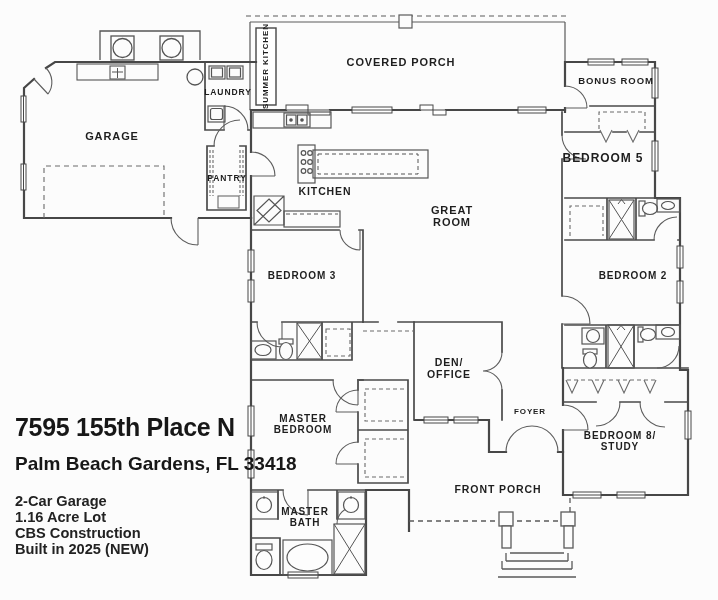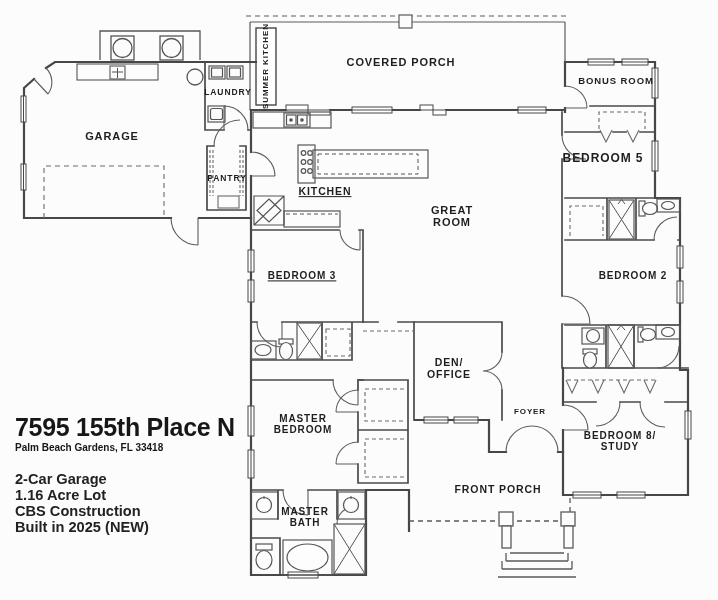--- a/index.html
+++ b/index.html
@@ -5,21 +5,21 @@
   html,body{margin:0;padding:0;background:#ffffff;}
   .canvas{position:relative;width:718px;height:600px;background:#fcfcfc;
           font-family:"Liberation Sans",sans-serif;overflow:hidden;}
   .canvas svg{position:absolute;left:0;top:0;}
   .rl{position:absolute;transform:translate(-50%,-50%);font-weight:700;color:#1e1e1e;
       letter-spacing:.9px;white-space:nowrap;text-align:center;line-height:1.12;}
   .rl span{display:block;}
   .rl.vert{transform:translate(-50%,-50%) rotate(-90deg);}
   .info{position:absolute;left:15px;top:414px;color:#171717;}
   .addr1{font-size:25px;font-weight:700;letter-spacing:-0.3px;line-height:1.1;}
-  .addr2{font-size:10px;font-weight:700;margin-top:0;letter-spacing:0;}
+  .addr2{font-size:19px;font-weight:700;margin-top:11px;letter-spacing:0;}
   .details{margin-top:18px;font-size:14.6px;font-weight:700;line-height:16.2px;color:#222;}
 </style>
 </head>
 <body>
 
 <div class="canvas">
 
 <svg width="718" height="600" viewBox="0 0 718 600">
 
   <g stroke="#5a5a5a" stroke-width="1.2" fill="none">
@@ -232,26 +232,26 @@
   </g>
 </svg>
 
   <div class="rl" style="left:112px;top:136px;font-size:11px;">GARAGE</div>
   <div class="rl" style="left:228px;top:93px;font-size:8.5px;">LAUNDRY</div>
   <div class="rl vert" style="left:266px;top:66px;font-size:8px;">SUMMER KITCHEN</div>
   <div class="rl" style="left:401px;top:62px;font-size:11px;">COVERED PORCH</div>
   <div class="rl" style="left:604px;top:81px;font-size:9.5px;padding-left:24px;">BONUS ROOM</div>
   <div class="rl" style="left:603px;top:159px;font-size:12px;">BEDROOM 5</div>
   <div class="rl" style="left:227px;top:179px;font-size:8.5px;">PANTRY</div>
-  <div class="rl" style="left:325px;top:192px;font-size:10.5px;text-decoration:underline;">KITCHEN</div>
+  <div class="rl" style="left:325px;top:192px;font-size:10.5px;">KITCHEN</div>
   <div class="rl" style="left:452px;top:216px;font-size:11px;">
     <span>GREAT</span>
     <span>ROOM</span>
   </div>
-  <div class="rl" style="left:302px;top:276px;font-size:10px;text-decoration:underline;">BEDROOM 3</div>
+  <div class="rl" style="left:302px;top:276px;font-size:10px;">BEDROOM 3</div>
   <div class="rl" style="left:617px;top:276px;font-size:10px;padding-left:32px;">BEDROOM 2</div>
   <div class="rl" style="left:449px;top:369px;font-size:10.5px;">
     <span>DEN/</span>
     <span>OFFICE</span>
   </div>
   <div class="rl" style="left:530px;top:412px;font-size:8px;">FOYER</div>
   <div class="rl" style="left:303px;top:424px;font-size:10px;">
     <span>MASTER</span>
     <span>BEDROOM</span>
   </div>

